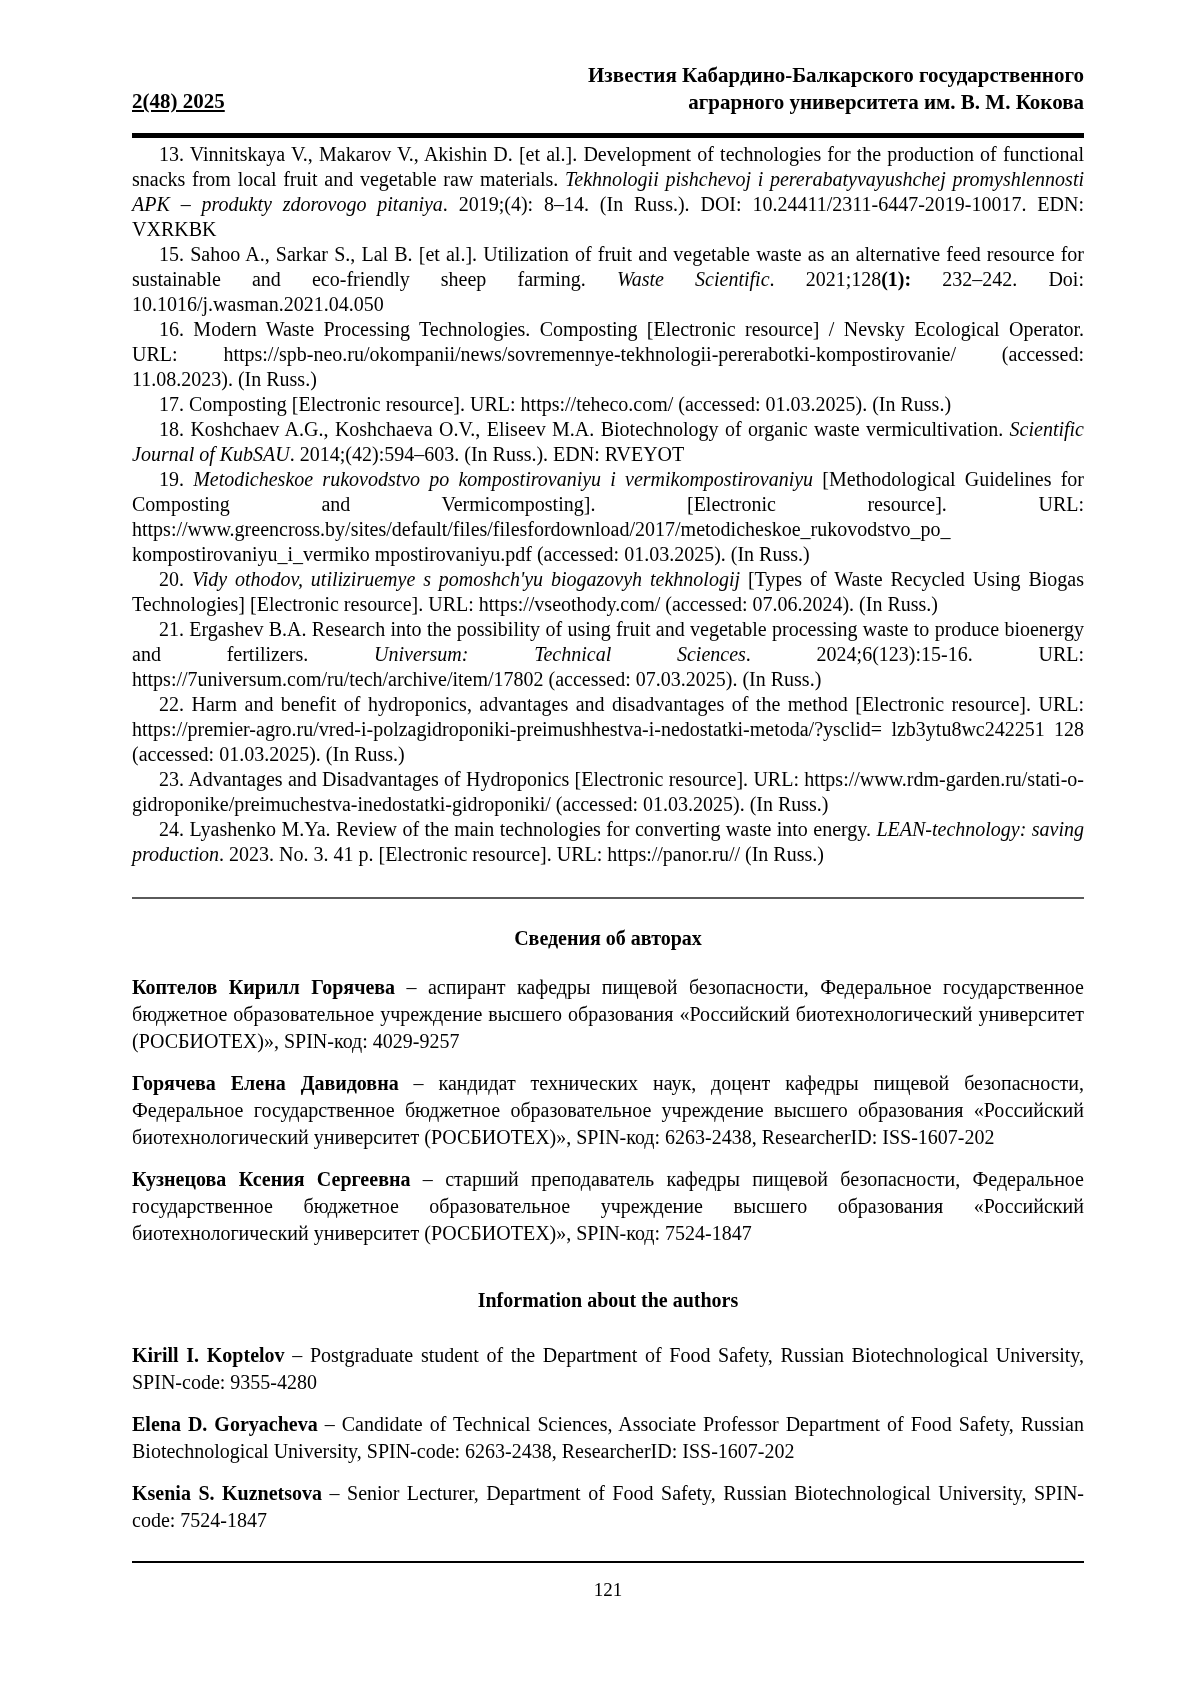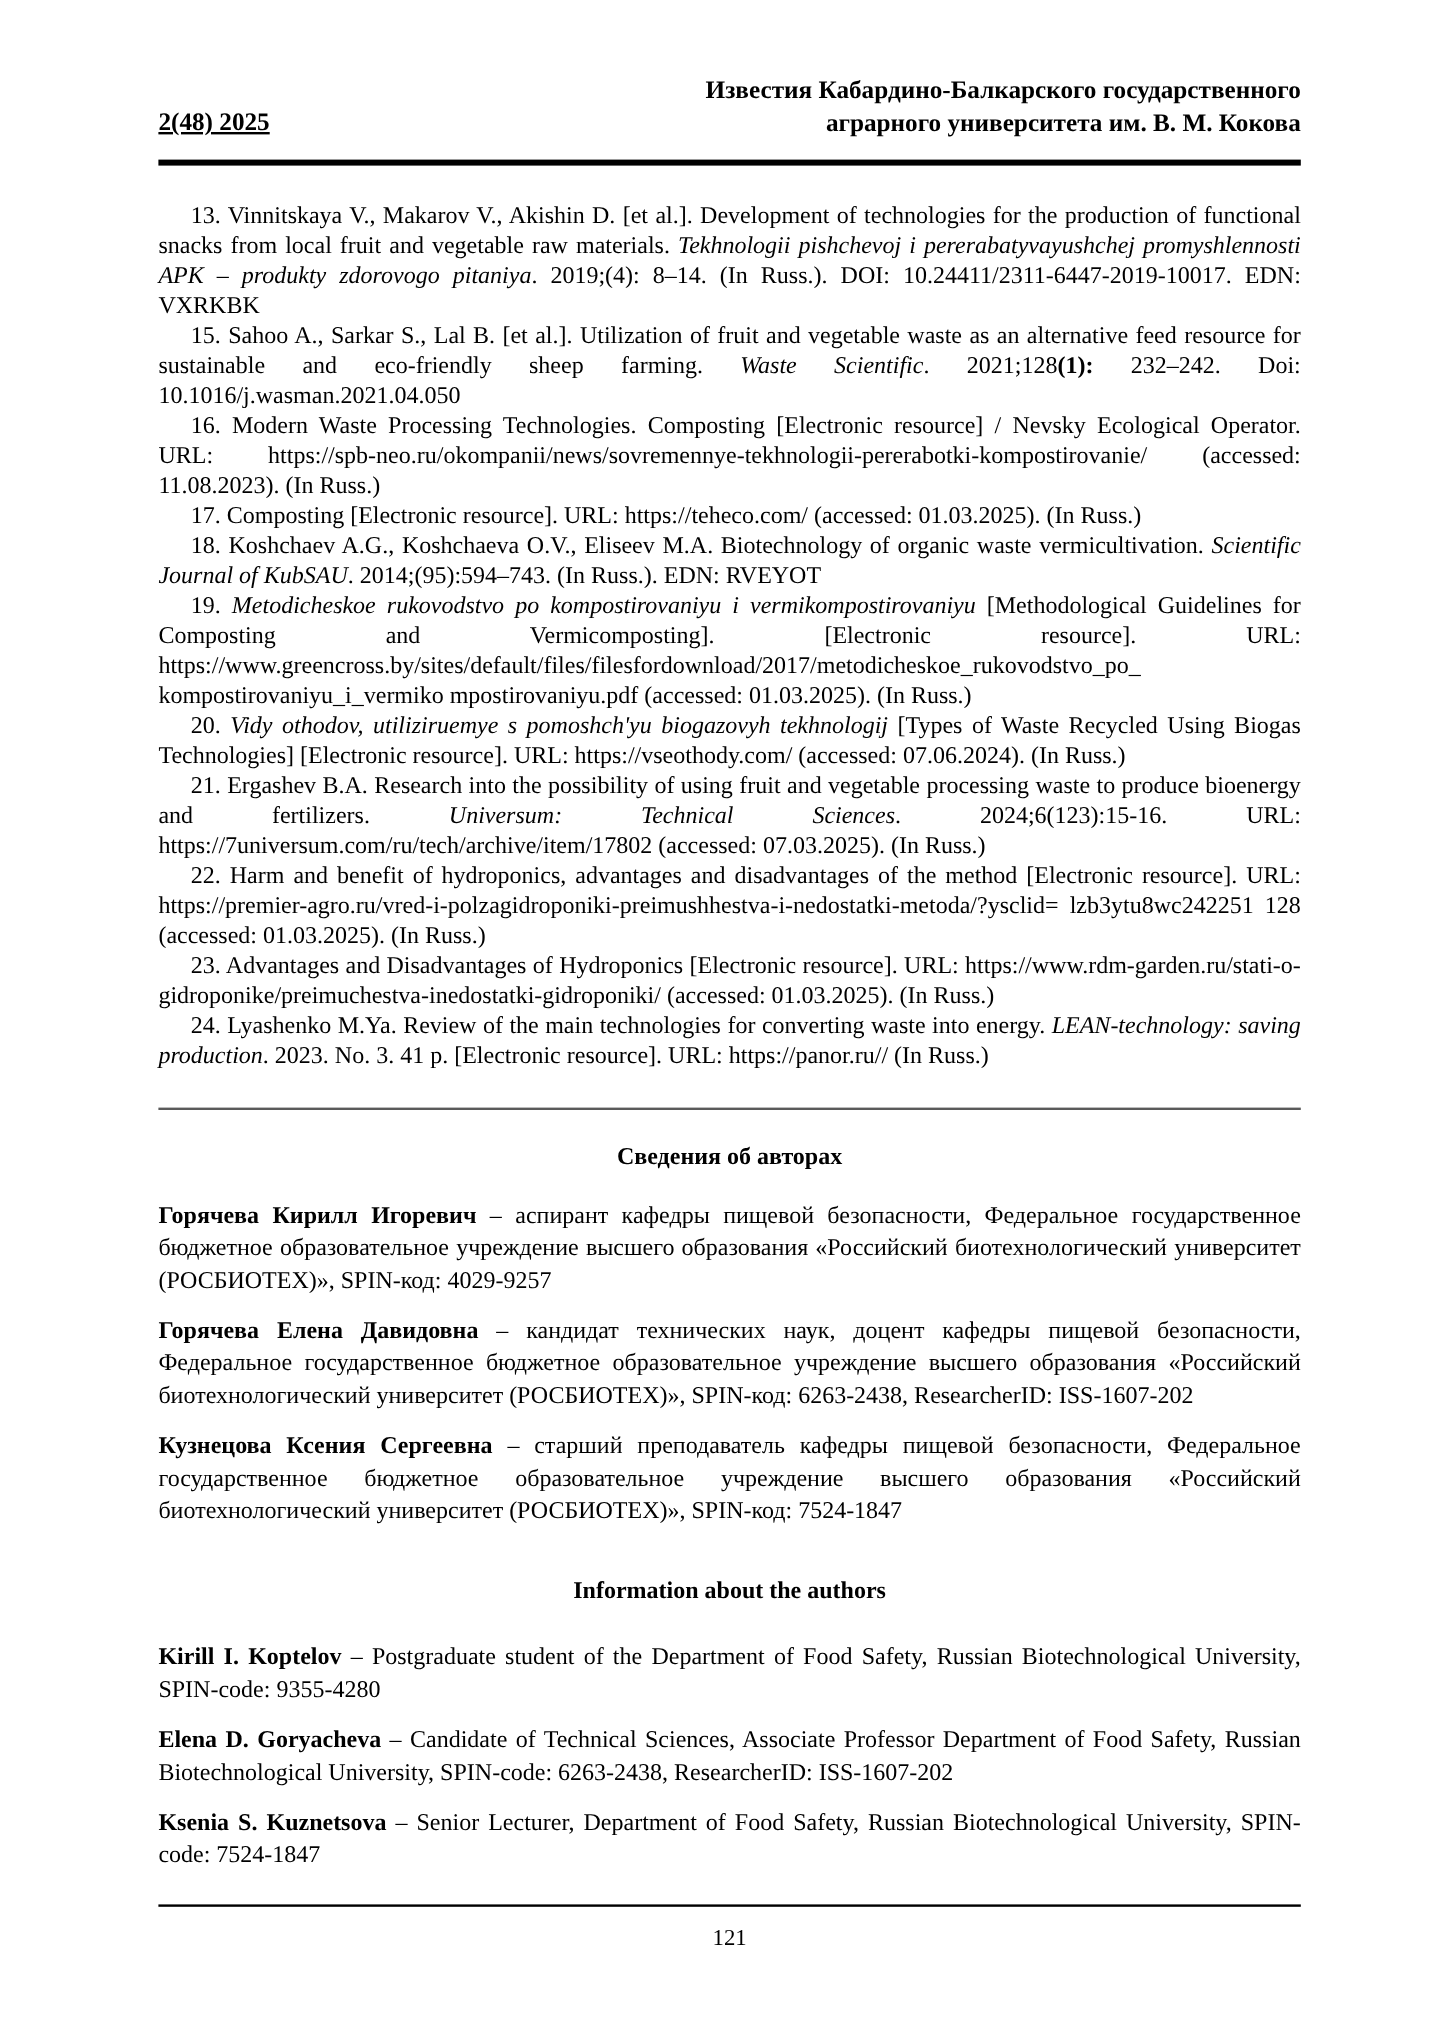--- a/index.html
+++ b/index.html
@@ -23,21 +23,21 @@
     justify-content: space-between;
     align-items: flex-end;
     font-weight: bold;
     font-size: 21px;
     line-height: 27px;
   }
   .journal-header .issue { white-space: nowrap; padding-bottom: 1px; text-decoration: underline; }
   .journal-header .journal-title { text-align: right; }
   .rule-thick { height: 5px; background: #000000; margin-top: 17px; }
   
-  .references { margin-top: 30px; font-size: 20px; line-height: 25px; }
+  .references { margin-top: 4px; font-size: 20px; line-height: 25px; }
   .ref {
     text-align: justify;
     text-indent: 27px;
     overflow-wrap: break-word;
   }
   .ref .italic { font-style: italic; }
   .ref .bold { font-weight: bold; }
   
   .rule-thin { height: 2px; background: #5a5a5a; margin-top: 30px; }
   
@@ -74,34 +74,34 @@
     </div>
   </header>
 
   <div class="rule-thick"></div>
 
   <section class="references" id="references">
       <p class="ref"><span>13. Vinnitskaya V., Makarov V., Akishin D. [et al.]. Development of technologies for the production of functional snacks from local fruit and vegetable raw materials. </span><span class="italic">Tekhnologii pishchevoj i pererabatyvayushchej promyshlennosti APK – produkty zdorovogo pitaniya</span><span>. 2019;(4): 8–14. (In Russ.). DOI: 10.24411/2311-6447-2019-10017. EDN: VXRKBK</span></p>
       <p class="ref"><span>15. Sahoo A., Sarkar S., Lal B. [et al.]. Utilization of fruit and vegetable waste as an alternative feed resource for sustainable and eco-friendly sheep farming. </span><span class="italic">Waste Scientific</span><span>. 2021;128</span><span class="bold">(1):</span><span> 232–242. Doi: 10.1016/j.wasman.2021.04.050</span></p>
       <p class="ref"><span>16. Modern Waste Processing Technologies. Composting [Electronic resource] / Nevsky Ecological Operator. URL: https://spb-neo.ru/okompanii/news/sovremennye-tekhnologii-pererabotki-kompostirovanie/ (accessed: 11.08.2023). (In Russ.)</span></p>
       <p class="ref"><span>17. Composting [Electronic resource]. URL: https://teheco.com/ (accessed: 01.03.2025). (In Russ.)</span></p>
-      <p class="ref"><span>18. Koshchaev A.G., Koshchaeva O.V., Eliseev M.A. Biotechnology of organic waste vermicultivation. </span><span class="italic">Scientific Journal of KubSAU</span><span>. 2014;(95):594–743. (In Russ.). EDN: RVEYOT</span></p>
+      <p class="ref"><span>18. Koshchaev A.G., Koshchaeva O.V., Eliseev M.A. Biotechnology of organic waste vermicultivation. </span><span class="italic">Scientific Journal of KubSAU</span><span>. 2014;(42):594–603. (In Russ.). EDN: RVEYOT</span></p>
       <p class="ref"><span>19. </span><span class="italic">Metodicheskoe rukovodstvo po kompostirovaniyu i vermikompostirovaniyu</span><span> [Methodological Guidelines for Composting and Vermicomposting]. [Electronic resource]. URL: https://www.greencross.by/sites/default/files/filesfordownload/2017/metodicheskoe_rukovodstvo_po_ kompostirovaniyu_i_vermiko mpostirovaniyu.pdf (accessed: 01.03.2025). (In Russ.)</span></p>
       <p class="ref"><span>20. </span><span class="italic">Vidy othodov, utiliziruemye s pomoshch'yu biogazovyh tekhnologij</span><span> [Types of Waste Recycled Using Biogas Technologies] [Electronic resource]. URL: https://vseothody.com/ (accessed: 07.06.2024). (In Russ.)</span></p>
       <p class="ref"><span>21. Ergashev B.A. Research into the possibility of using fruit and vegetable processing waste to produce bioenergy and fertilizers. </span><span class="italic">Universum: Technical Sciences</span><span>. 2024;6(123):15-16. URL: https://7universum.com/ru/tech/archive/item/17802 (accessed: 07.03.2025). (In Russ.)</span></p>
       <p class="ref"><span>22. Harm and benefit of hydroponics, advantages and disadvantages of the method [Electronic resource]. URL: https://premier-agro.ru/vred-i-polzagidroponiki-preimushhestva-i-nedostatki-metoda/?ysclid= lzb3ytu8wc242251 128 (accessed: 01.03.2025). (In Russ.)</span></p>
       <p class="ref"><span>23. Advantages and Disadvantages of Hydroponics [Electronic resource]. URL: https://www.rdm-garden.ru/stati-o-gidroponike/preimuchestva-inedostatki-gidroponiki/ (accessed: 01.03.2025). (In Russ.)</span></p>
       <p class="ref"><span>24. Lyashenko M.Ya. Review of the main technologies for converting waste into energy. </span><span class="italic">LEAN-technology: saving production</span><span>. 2023. No. 3. 41 p. [Electronic resource]. URL: https://panor.ru// (In Russ.)</span></p>
     </section>
 
   <div class="rule-thin"></div>
 
   <h2 class="section-heading">Сведения об авторах</h2>
   <section id="authors-ru">
-      <p class="author"><b>Горячева Кирилл Игоревич</b><span> – аспирант кафедры пищевой безопасности, Федеральное государственное бюджетное образовательное учреждение высшего образования «Российский биотехнологический университет (РОСБИОТЕХ)», SPIN-код: 4029-9257</span></p>
+      <p class="author"><b>Коптелов Кирилл Горячева</b><span> – аспирант кафедры пищевой безопасности, Федеральное государственное бюджетное образовательное учреждение высшего образования «Российский биотехнологический университет (РОСБИОТЕХ)», SPIN-код: 4029-9257</span></p>
       <p class="author"><b>Горячева Елена Давидовна</b><span> – кандидат технических наук, доцент кафедры пищевой безопасности, Федеральное государственное бюджетное образовательное учреждение высшего образования «Российский биотехнологический университет (РОСБИОТЕХ)», SPIN-код: 6263-2438, ResearcherID: ISS-1607-202</span></p>
       <p class="author"><b>Кузнецова Ксения Сергеевна</b><span> – старший преподаватель кафедры пищевой безопасности, Федеральное государственное бюджетное образовательное учреждение высшего образования «Российский биотехнологический университет (РОСБИОТЕХ)», SPIN-код: 7524-1847</span></p>
     </section>
 
   <h2 class="section-heading en">Information about the authors</h2>
   <section id="authors-en">
       <p class="author"><b>Kirill I. Koptelov</b><span> – Postgraduate student of the Department of Food Safety, Russian Biotechnological University, SPIN-code: 9355-4280</span></p>
       <p class="author"><b>Elena D. Goryacheva</b><span> – Candidate of Technical Sciences, Associate Professor Department of Food Safety, Russian Biotechnological University, SPIN-code: 6263-2438, ResearcherID: ISS-1607-202</span></p>
       <p class="author"><b>Ksenia S. Kuznetsova</b><span> – Senior Lecturer, Department of Food Safety, Russian Biotechnological University, SPIN-code: 7524-1847</span></p>
     </section>

